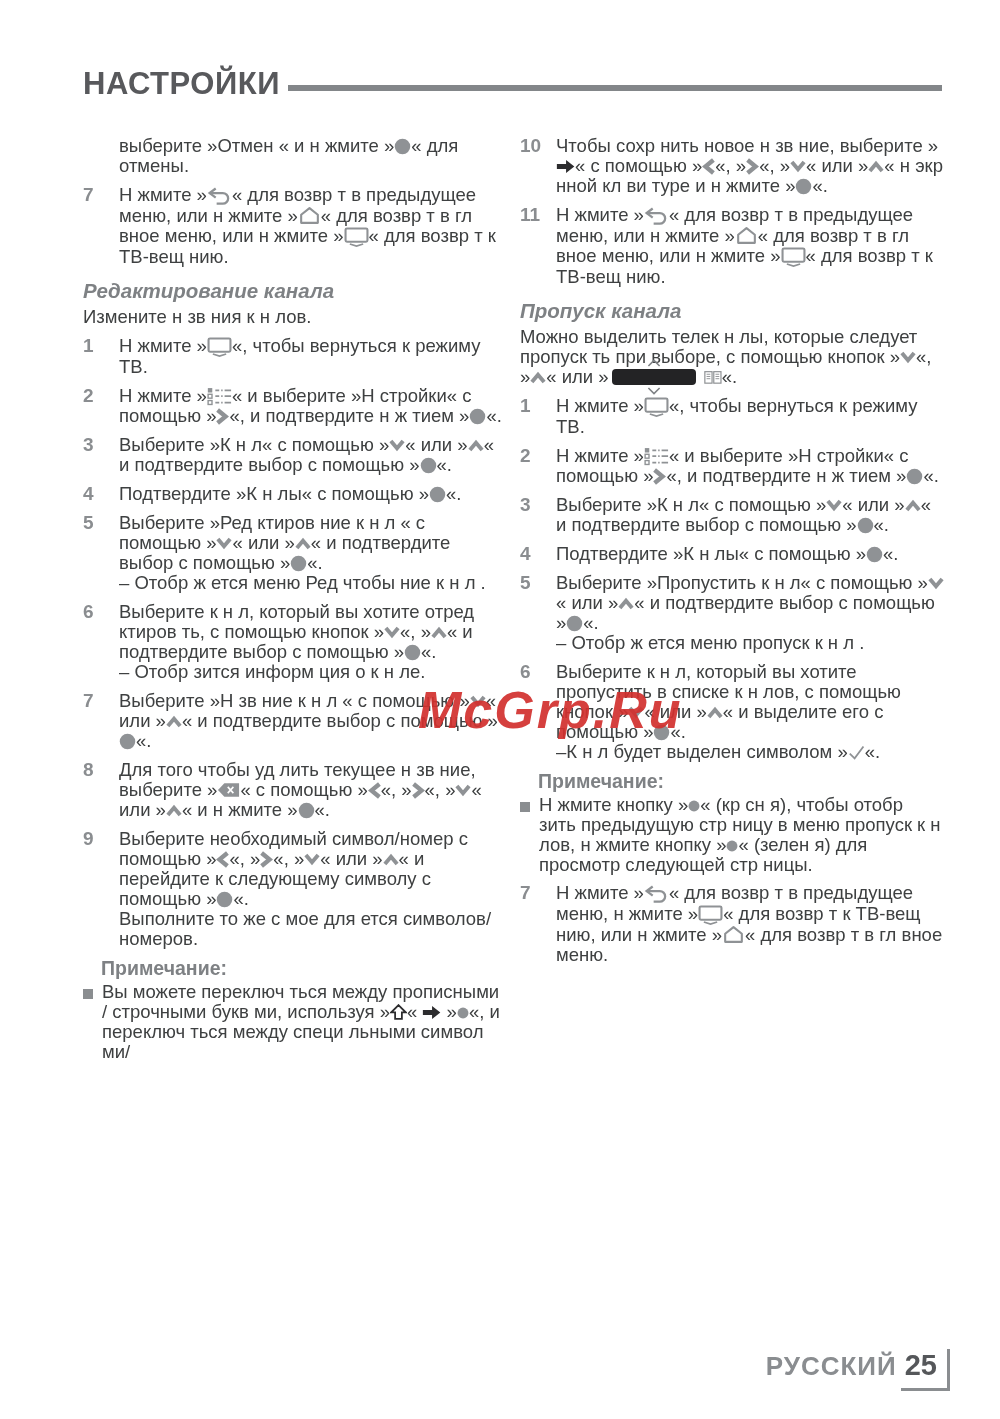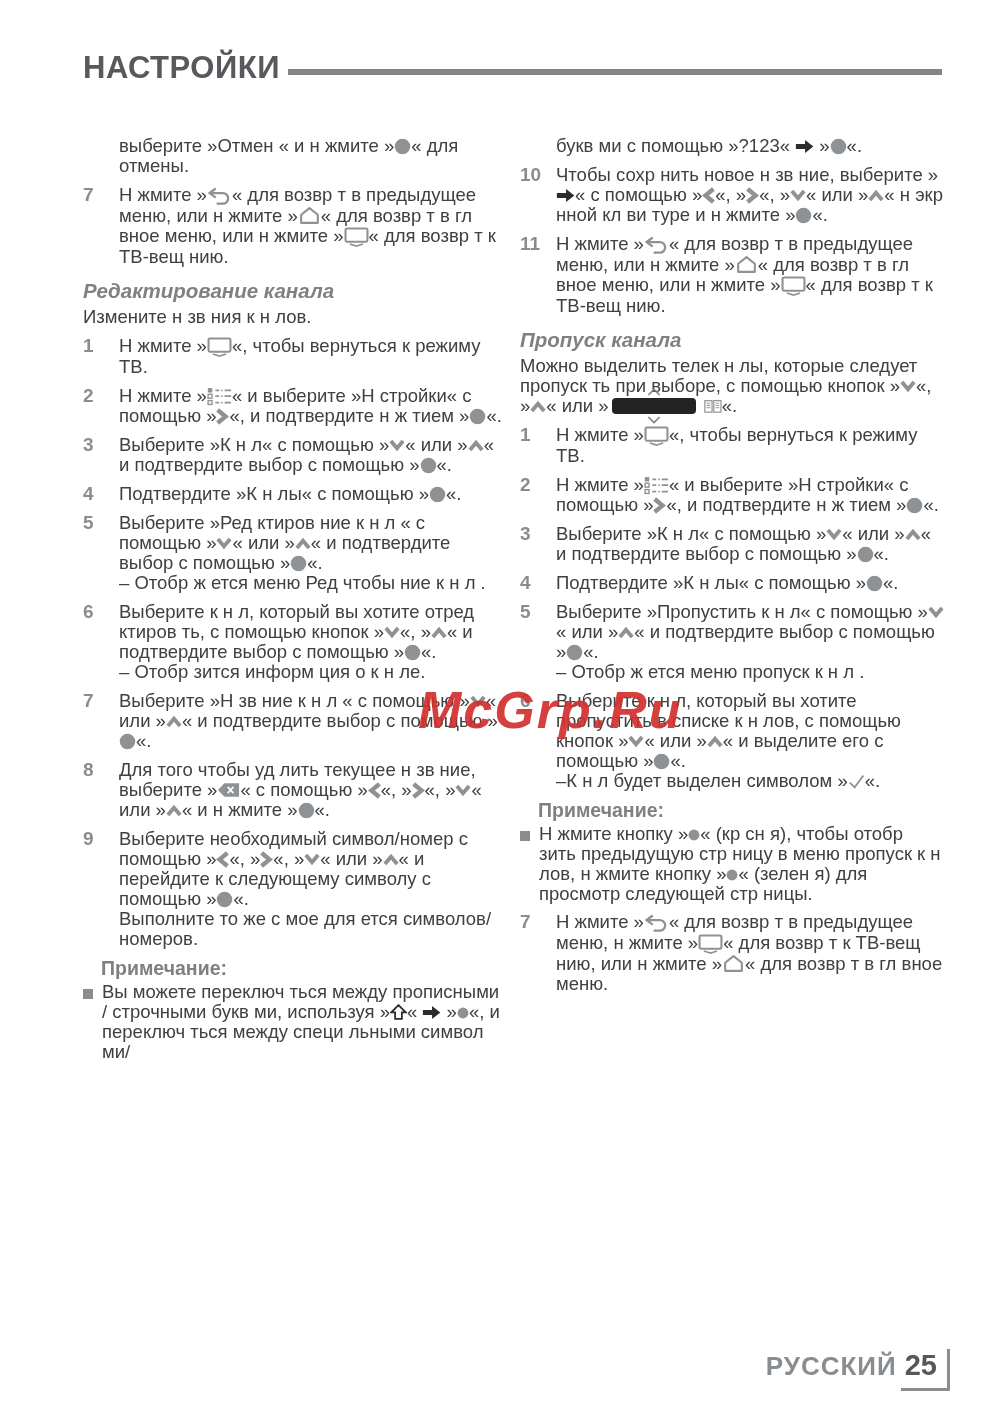--- a/index.html
+++ b/index.html
@@ -1,18 +1,18 @@
 <!DOCTYPE html>
 <html><head>
 <meta charset="utf-8">
 <style>
   html,body{margin:0;padding:0;background:#fff;}
   .page{position:relative;width:1000px;height:1419px;background:#ffffff;overflow:hidden;
         font-family:"Liberation Sans","DejaVu Sans",sans-serif;color:#3e4041;}
-  .header{position:absolute;left:83px;right:58px;top:50px;display:flex;align-items:center;justify-content:space-between;}
+  .header{position:absolute;left:83px;right:58px;top:66px;display:flex;align-items:center;justify-content:space-between;}
   .title{font-size:31px;font-weight:bold;color:#58595c;letter-spacing:.5px;white-space:nowrap;}
   .rule{flex:1;height:6px;background:#838689;margin-left:8px;margin-top:8px;}
   .columns{position:absolute;left:83px;top:136px;width:862px;display:flex;gap:12px;}
   .col{width:425px;font-size:18.5px;line-height:20px;}
   .para{margin-bottom:9px;}
   .para.indent{padding-left:36px;}
   .heading{margin-top:14px;margin-bottom:6px;font-size:20.5px;font-weight:bold;font-style:italic;color:#7e8184;}
   .item{display:flex;margin-bottom:9px;}
   .num{flex:0 0 36px;font-weight:bold;color:#8a8d90;font-size:19px;}
   .note-title{margin-top:8px;margin-bottom:4px;padding-left:18px;font-weight:bold;font-size:19.5px;color:#7e8184;}
@@ -207,25 +207,20 @@
                   <path d="M9 1.2 L16.6 8.8 H12.6 V15.8 H5.4 V8.8 H1.4 Z"></path>
                 </svg></span>« <span class="ic ic-arrowR"><svg viewBox="0 0 20 16">
                   <path d="M0.8 5.4 H10.6 V1 L19.4 8 L10.6 15 V10.6 H0.8 Z" fill="#2c2c2e"></path>
                 </svg></span> »<span class="ic ic-ok"><svg viewBox="0 0 18 18">
                   <circle cx="9" cy="9" r="8.2" fill="currentColor"></circle>
                 </svg></span>«, и переключ ться между специ льными символ ми/</div>
           </div>
         </div>
       </div>
     <div class="col" id="col-right">
-        <div class="para indent">букв ми с помощью »?123« <span class="ic ic-arrowR"><svg viewBox="0 0 20 16">
-              <path d="M0.8 5.4 H10.6 V1 L19.4 8 L10.6 15 V10.6 H0.8 Z" fill="#2c2c2e"></path>
-            </svg></span> »<span class="ic ic-ok"><svg viewBox="0 0 18 18">
-              <circle cx="9" cy="9" r="8.2" fill="currentColor"></circle>
-            </svg></span>«.</div>
         <div class="item">
           <span class="num">10</span>
           <div class="body">
             <div class="line">Чтобы сохр нить новое н зв ние, выберите »<span class="ic ic-arrowR"><svg viewBox="0 0 20 16">
                   <path d="M0.8 5.4 H10.6 V1 L19.4 8 L10.6 15 V10.6 H0.8 Z" fill="#2c2c2e"></path>
                 </svg></span>« с помощью »<span class="ic ic-left"><svg viewBox="0 0 13 17" fill="none" stroke="currentColor" stroke-width="4.4">
                   <path d="M11.4 2 L3.4 8.5 L11.4 15"></path>
                 </svg></span>«, »<span class="ic ic-right"><svg viewBox="0 0 13 17" fill="none" stroke="currentColor" stroke-width="4.4">
                   <path d="M1.6 2 L9.6 8.5 L1.6 15"></path>
                 </svg></span>«, »<span class="ic ic-down"><svg viewBox="0 0 17 13" fill="none" stroke="currentColor" stroke-width="4.2">

